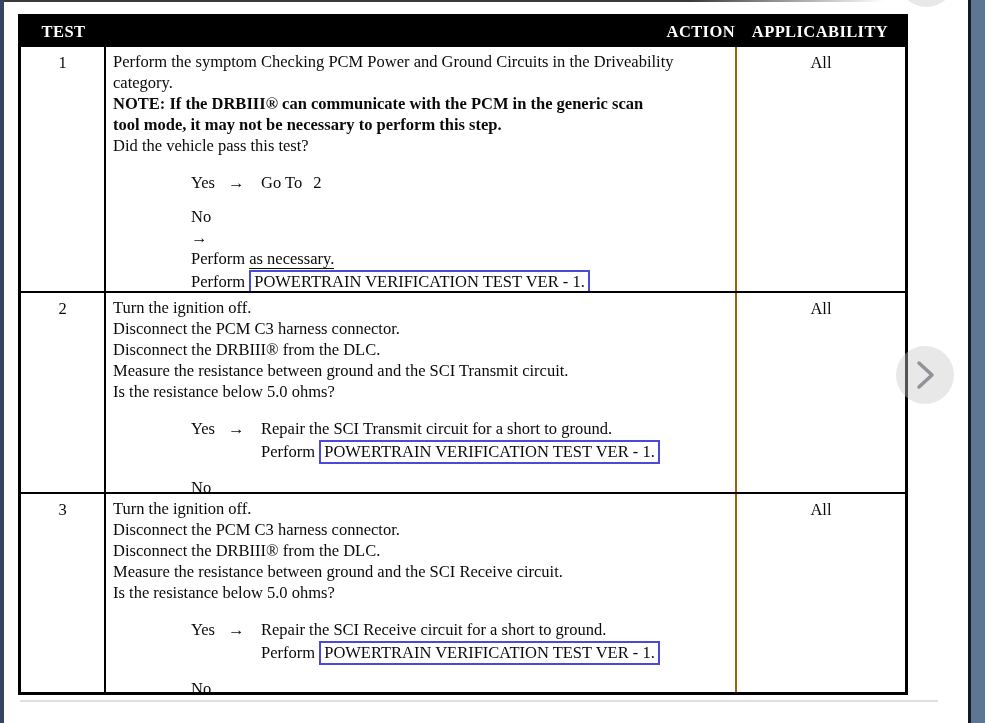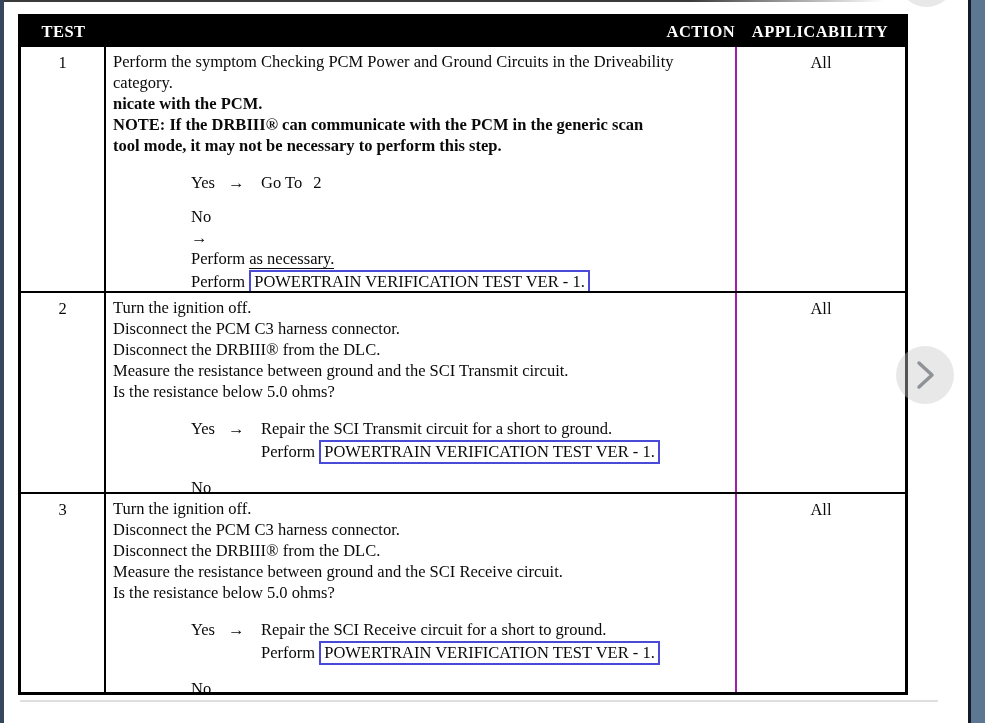--- a/index.html
+++ b/index.html
@@ -32,21 +32,21 @@
   .th-action { flex:1; text-align:right; }
   .th-appl { width:170px; text-align:center; }
 
   .trow { display:flex; border-top:2px solid #000; box-sizing:border-box; }
   .trow.r0 { height:246px; }
   .trow.r1 { height:201px; }
   .trow.r2 { height:200px; }
   .cell-test { width:85px; border-right:2px solid #000; box-sizing:border-box;
                text-align:center; padding-top:5px; }
   .cell-action { flex:1; padding:4px 8px 0 7px; overflow:hidden; }
-  .cell-appl { width:170px; border-left:2px solid #a21caf; box-sizing:border-box;
+  .cell-appl { width:170px; border-left:2px solid #a16207; box-sizing:border-box;
                text-align:center; padding-top:5px; }
 
   .line { white-space:nowrap; }
   .line.bold { font-weight:bold; }
 
   .answer { display:flex; margin-left:78px; margin-top:16px; align-items:flex-start; }
   .answer + .answer { margin-top:13px;flex-direction:column; }
   .ans-label { width:37px; flex:none; }
   .ans-arrow { width:33px; flex:none; }
   .ans-body { white-space:nowrap; }
@@ -80,23 +80,23 @@
       <div class="th-test">TEST</div>
       <div class="th-action">ACTION</div>
       <div class="th-appl">APPLICABILITY</div>
     </div>
 
     <div class="trow r0">
       <div class="cell-test">1</div>
       <div class="cell-action">
         <div class="line">Perform the symptom Checking PCM Power and Ground Circuits in the Driveability</div>
         <div class="line">category.</div>
-        <div class="line bold">nicate with the PCM.</div>
         <div class="line bold">NOTE: If the DRBIII® can communicate with the PCM in the generic scan</div>
         <div class="line bold">tool mode, it may not be necessary to perform this step.</div>
+        <div class="line">Did the vehicle pass this test?</div>
 
         <div class="answer">
           <span class="ans-label">Yes</span>
           <span class="ans-arrow">→</span>
           <span class="ans-body"><span>Go To</span><span class="goto-num">2</span></span>
         </div>
 
         <div class="answer">
           <span class="ans-label">No</span>
           <span class="ans-arrow">→</span>

